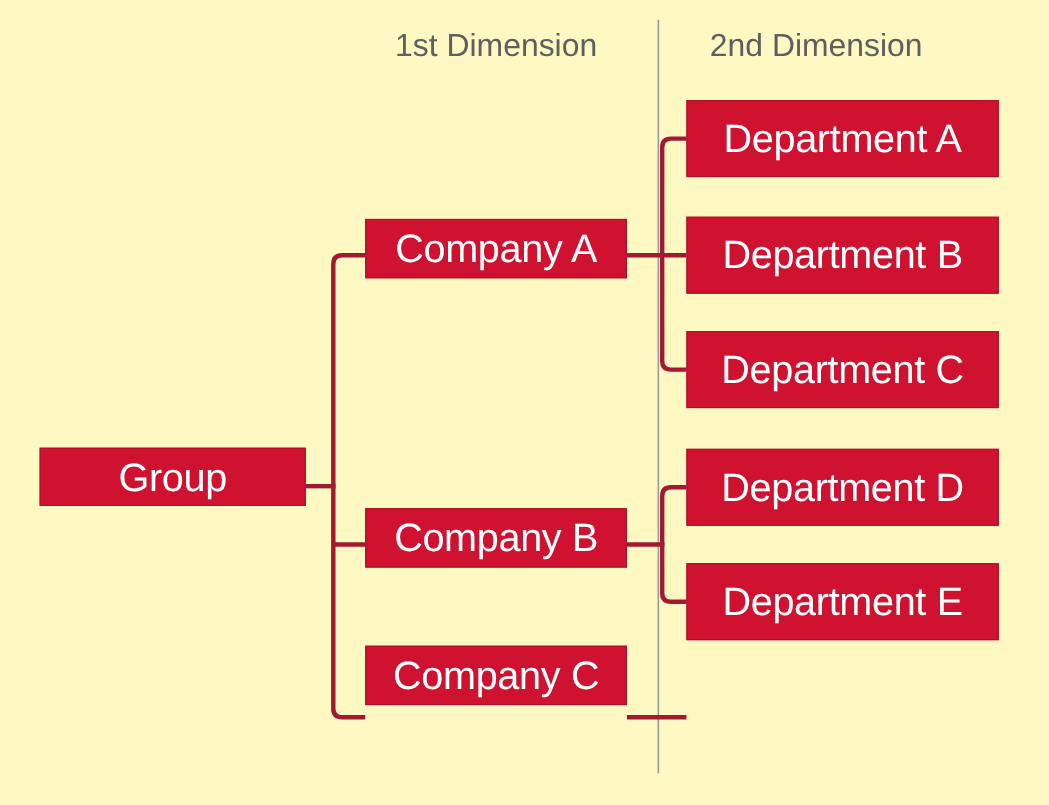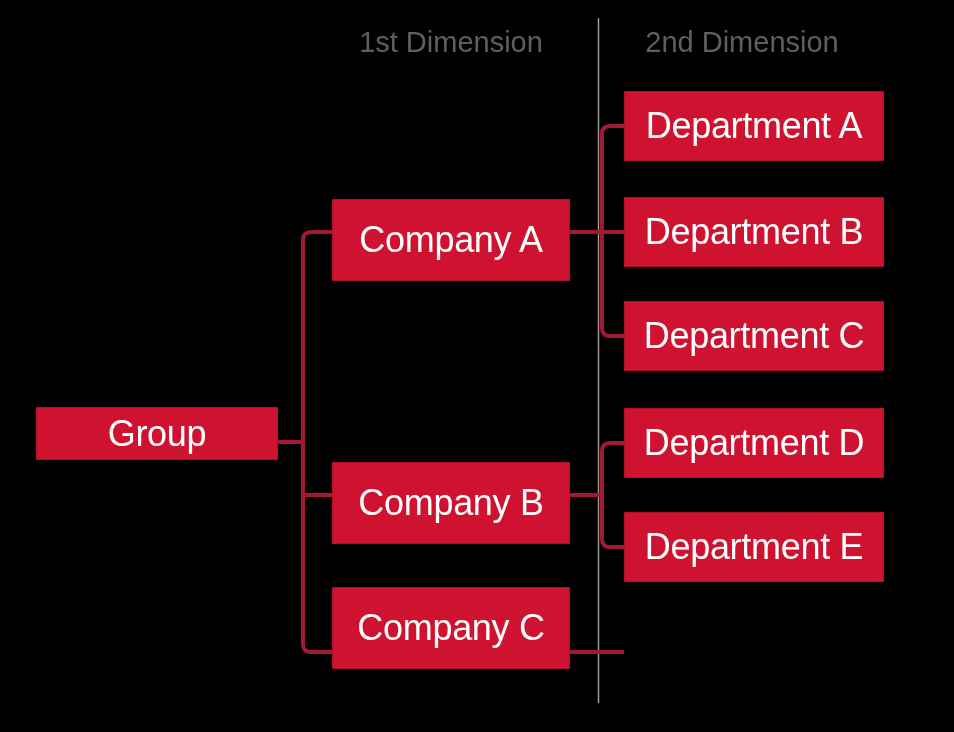--- a/index.html
+++ b/index.html
@@ -1,20 +1,20 @@
 <!DOCTYPE html>
 <html style="--box: #ce1230; --box-border: #b20e29; --box-text: #ffffff; --connector: #a21931; --divider: #9b9b9b; --header-text: #5f5f5f;"><head>
 <meta charset="utf-8">
 <style>
   html, body { margin: 0; padding: 0; background: #ffffff; }
   #canvas {
     position: relative;
     width: 954px;
     height: 732px;
-    background: #000000;
+    background: #fef9c3;
     font-family: "Liberation Sans", sans-serif;
     overflow: hidden;
   }
   #connector-svg {
     position: absolute;
     left: 0; top: 0;
     width: 954px; height: 732px;
   }
   .divider {
     stroke: var(--divider, #9b9b9b);
@@ -46,22 +46,22 @@
     box-sizing: border-box;
     color: var(--box-text, #ffffff);
     display: flex;
     align-items: center;
     justify-content: center;
     font-size: 36px;
     white-space: nowrap;
     letter-spacing: -0.3px;
   }
   .node-group   { left: 36px;  top: 407px; width: 242px; height: 53px; }
-  .node-company { left: 332px; width: 238px; height: 82px; }
-  .node-dept    { left: 624px; width: 260px; height: 70px; }
+  .node-company { left: 332px; width: 238px; height: 54px; }
+  .node-dept    { left: 624px; width: 284px; height: 70px; }
   #company-a { top: 199px; }
   #company-b { top: 462px; }
   #company-c { top: 587px; }
   #dept-a { top: 91px;  }
   #dept-b { top: 197px; }
   #dept-c { top: 301px; }
   #dept-d { top: 408px; }
   #dept-e { top: 512px; }
   #dept-f { top: 617px; }
 </style>

